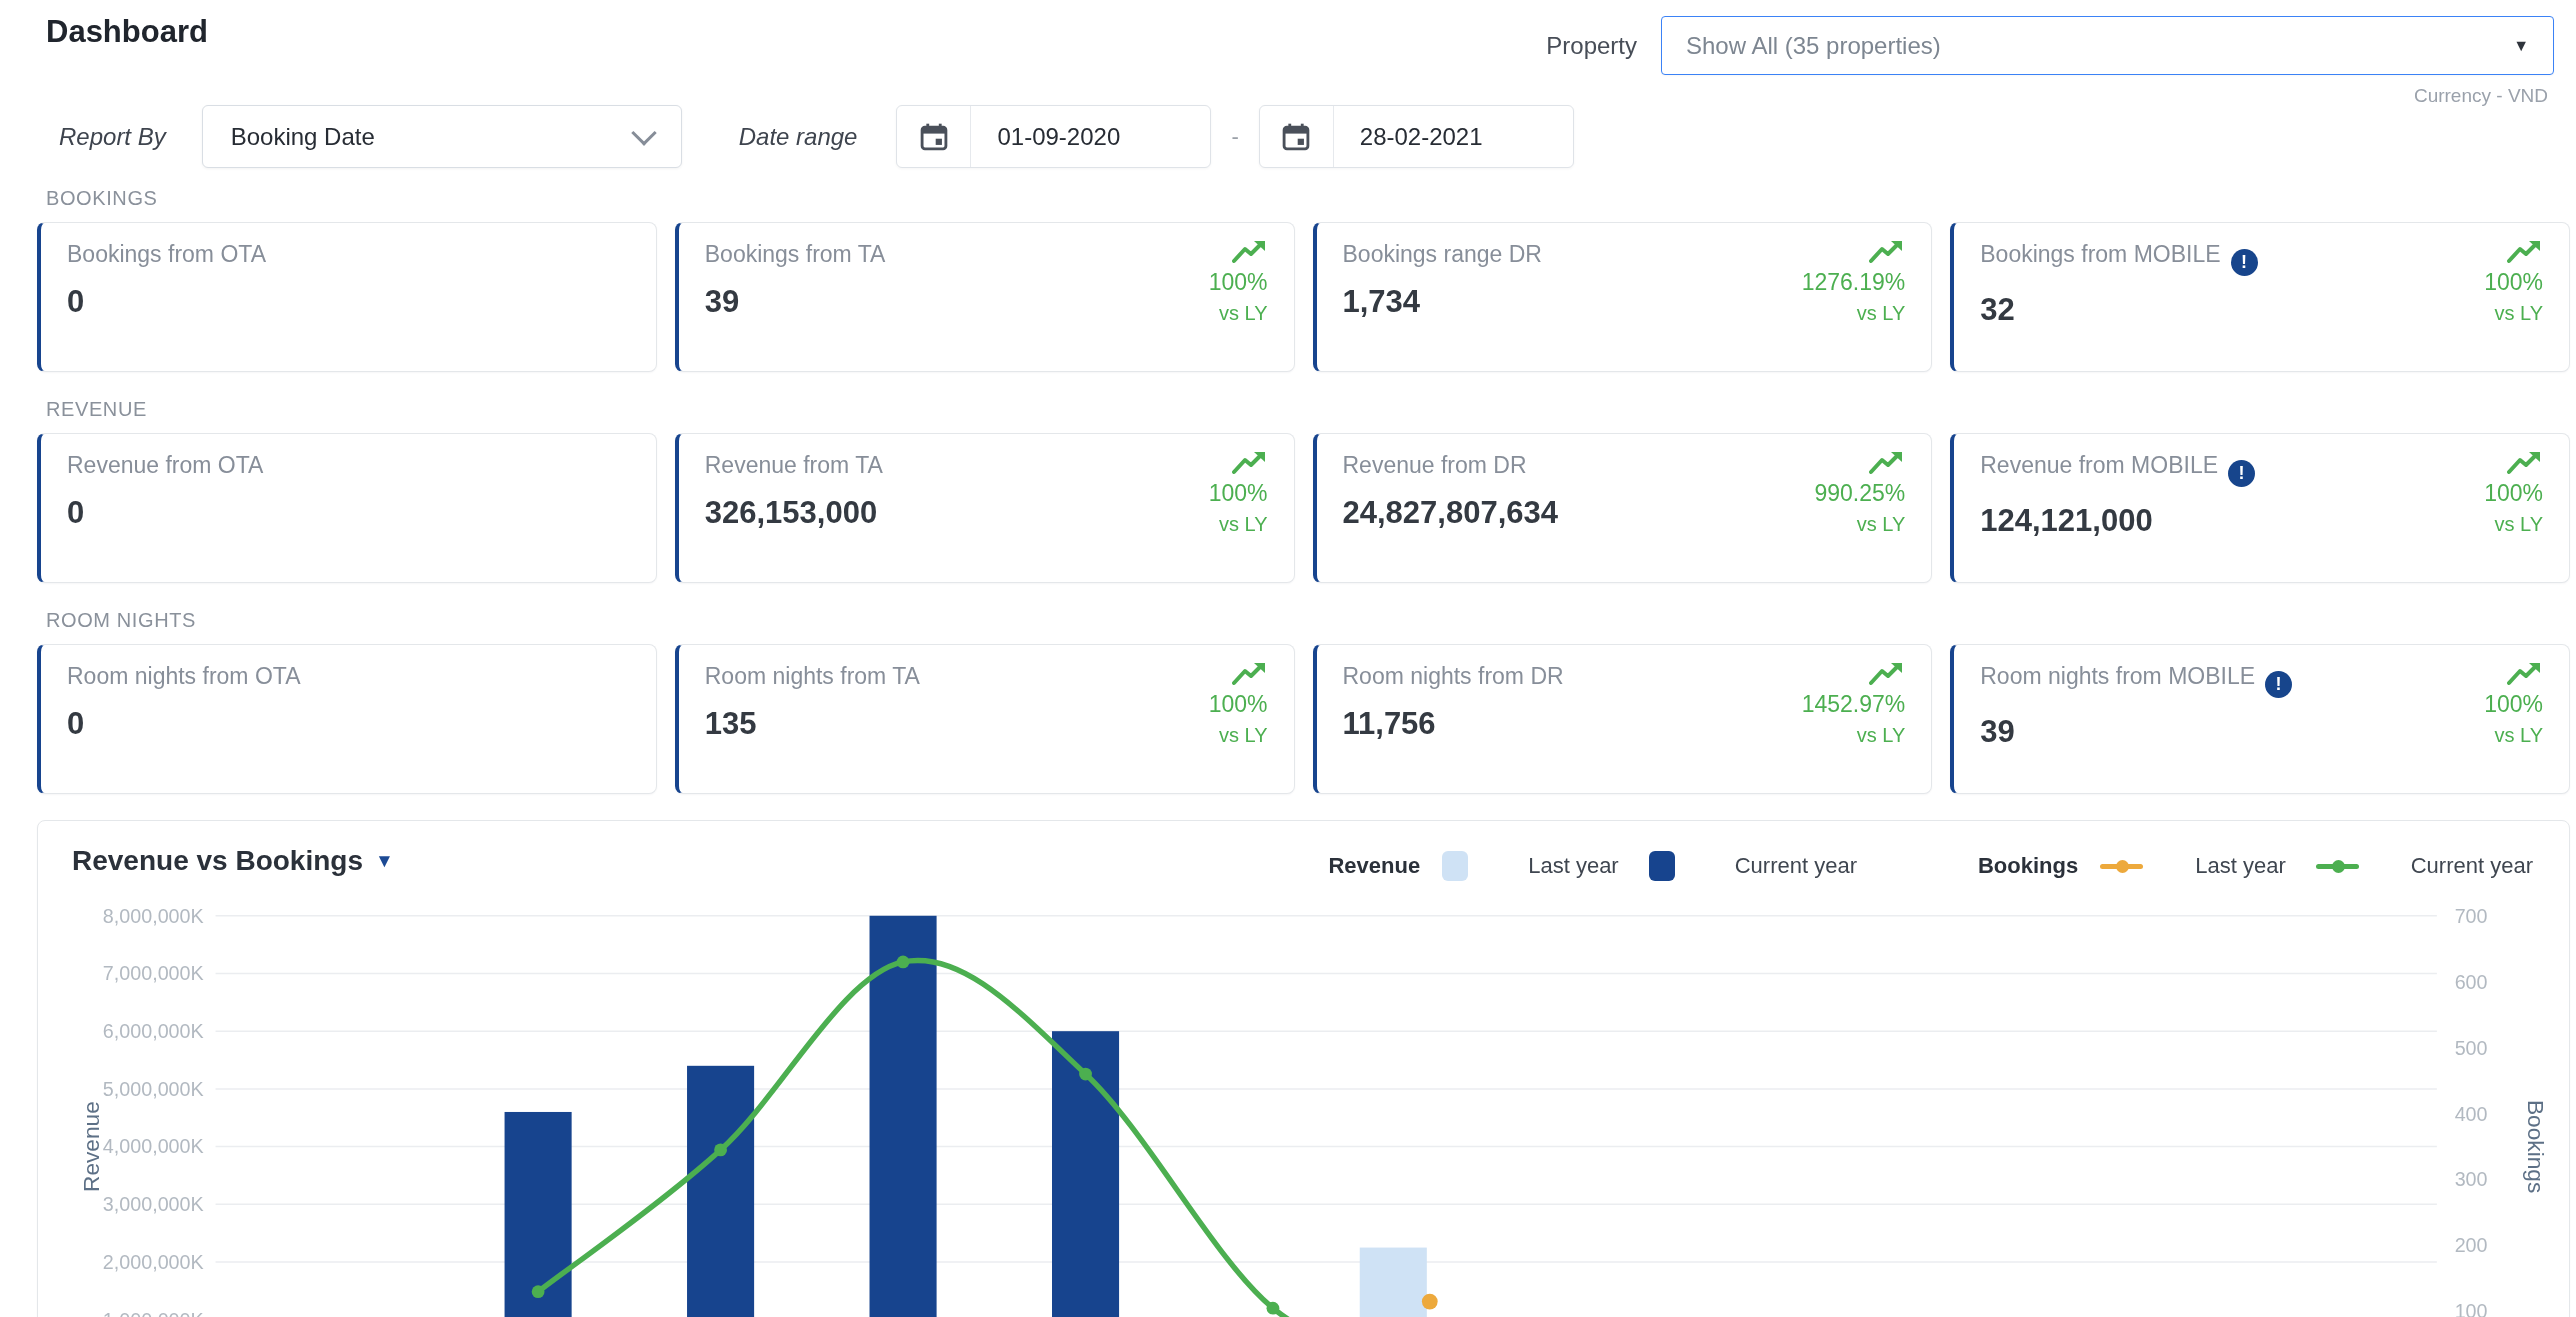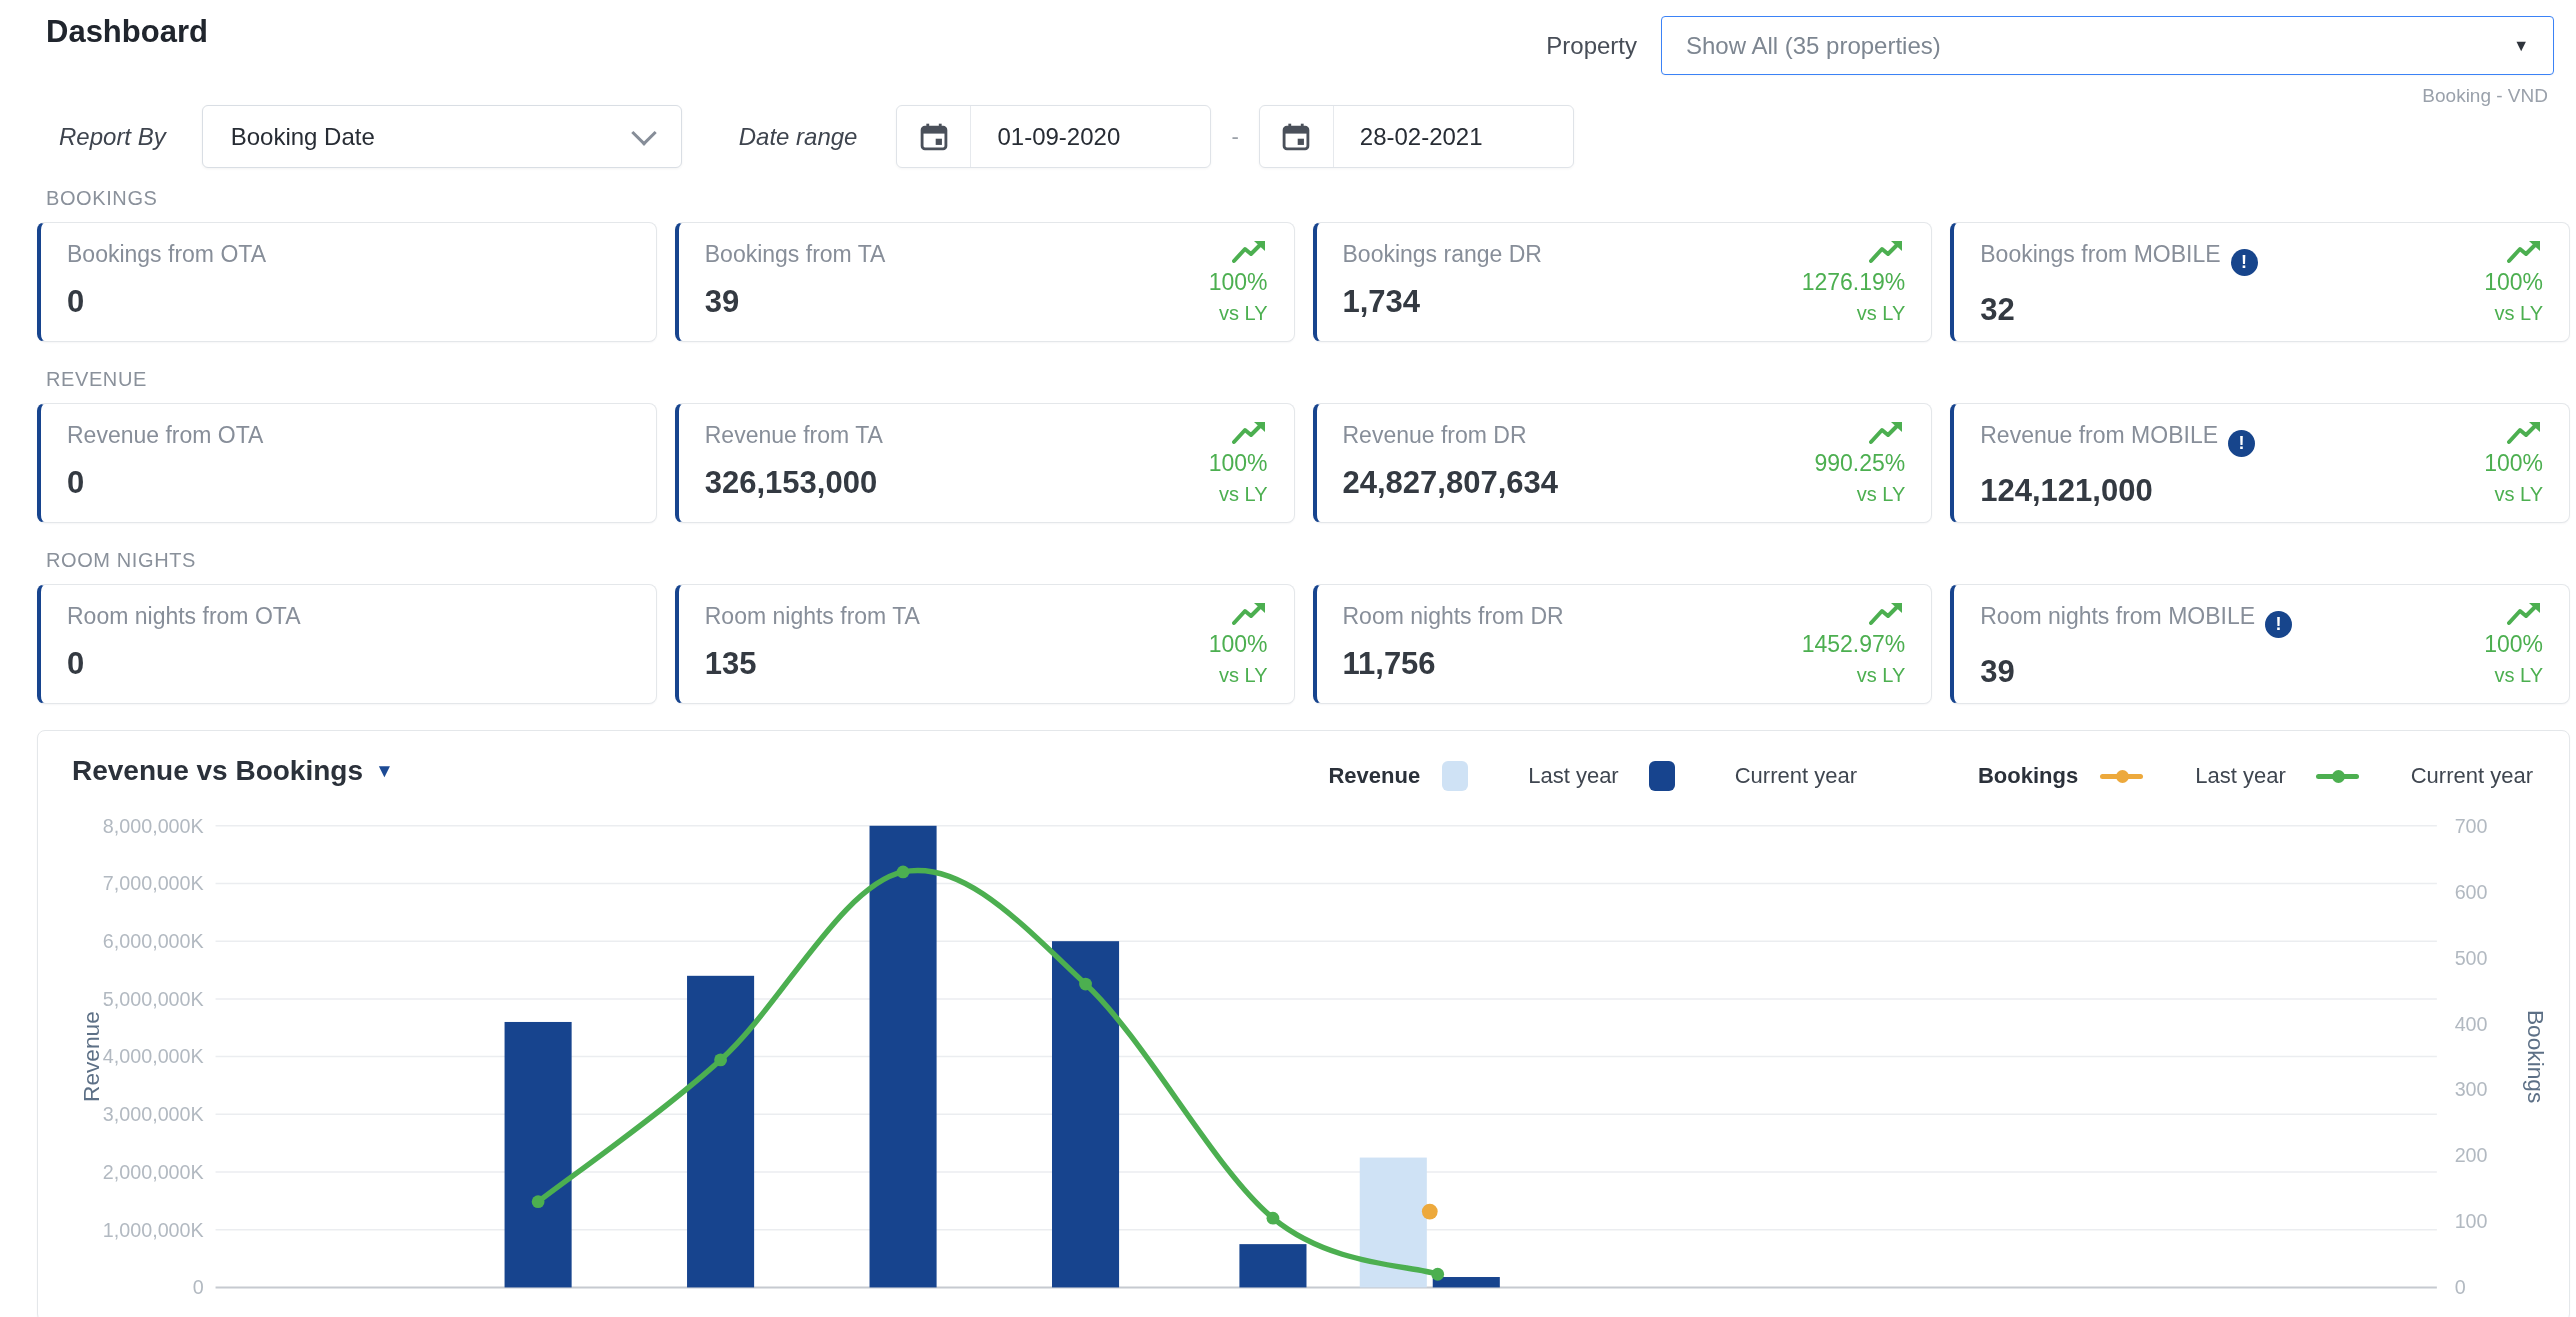--- a/index.html
+++ b/index.html
@@ -28,21 +28,21 @@
     background:#fff;box-shadow:0 1px 3px rgba(0,0,0,.04);cursor:pointer;}
   .di-icon{width:73px;align-self:stretch;display:flex;align-items:center;justify-content:center;border-right:1px solid #e6e9ed;}
   .di-text{padding:0 26px;font-size:24px;color:#272c34;min-width:187px;}
   .dash{margin:0 20px;color:#9aa0a8;font-size:22px;}
 
   
   .sections{position:absolute;top:187px;left:37px;right:6px;}
   .section{margin-bottom:26px;}
   .sec-h{font-size:20px;color:#8a919b;letter-spacing:0.6px;margin:0 0 12px 9px;}
   .card-grid{display:grid;grid-template-columns:repeat(4,1fr);gap:18px;}
-  .kpi-card{position:relative;height:120px;box-sizing:border-box;background:#fff;border:1px solid #e4e7ea;
+  .kpi-card{position:relative;height:150px;box-sizing:border-box;background:#fff;border:1px solid #e4e7ea;
     border-left:4px solid #17448e;border-radius:8px;padding:18px 26px;box-shadow:0 1px 2px rgba(16,30,54,.04);}
   .card-label{font-size:23px;color:#878e99;}
   .card-value{font-size:31px;font-weight:700;color:#343a42;margin-top:16px;}
   .badge{display:inline-flex;width:27px;height:27px;border-radius:50%;background:#17458c;color:#fff;font-weight:700;
     font-size:18px;align-items:center;justify-content:center;margin-left:10px;vertical-align:-6px;cursor:pointer;}
   .trend{position:absolute;top:16px;right:26px;display:flex;flex-direction:column;align-items:flex-end;}
   .trend-pct{font-size:23px;color:#4caf50;font-weight:500;margin-top:5px;}
   .trend-vs{font-size:20px;color:#4caf50;margin-top:6px;}
 
   
@@ -72,21 +72,21 @@
 
   <div class="title">Dashboard</div>
 
   <div class="prop-row">
     <span class="prop-label">Property</span>
     <div class="prop-select">
       <span>Show All (35 properties)</span>
       <span class="prop-caret">▼</span>
     </div>
   </div>
-  <div class="currency">Booking - VND</div>
+  <div class="currency">Currency - VND</div>
 
   <div class="filter-row">
     <span class="f-label">Report By</span>
     <div class="rb-select">
       <span>Booking Date</span>
       <span class="chev"></span>
     </div>
     <span class="f-label dr-label">Date range</span>
     <div class="date-input">
       <span class="di-icon">

